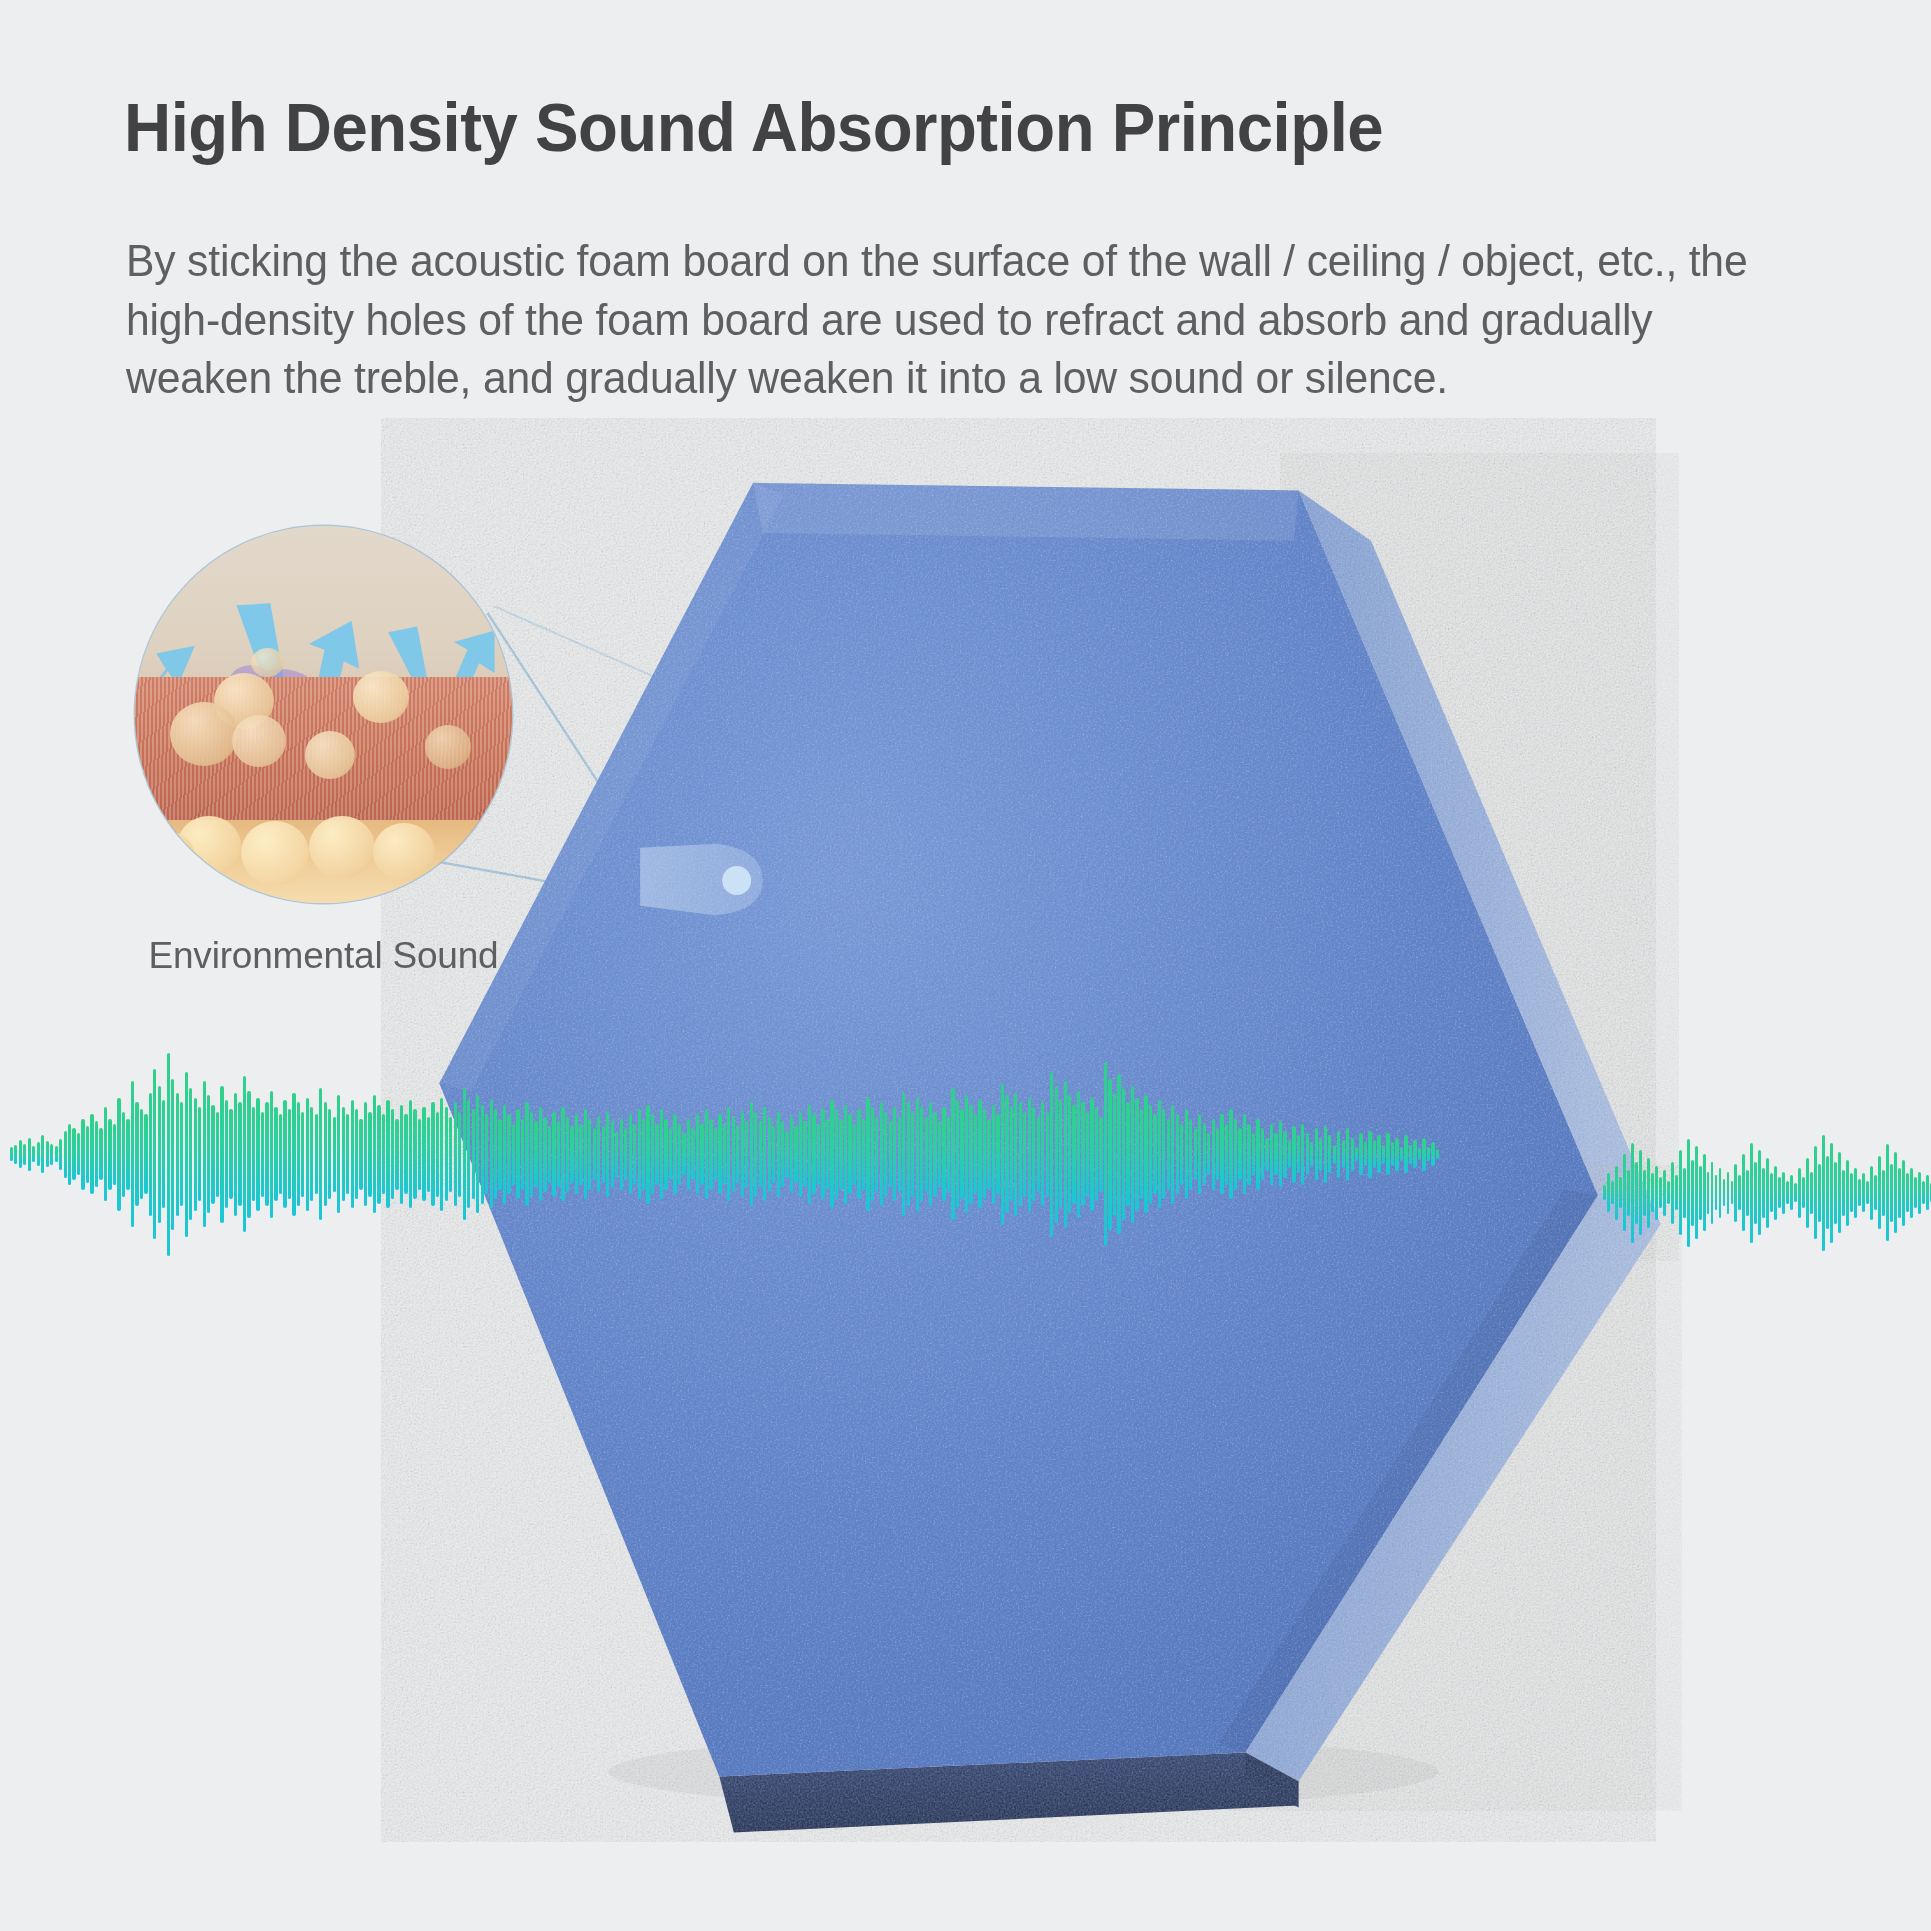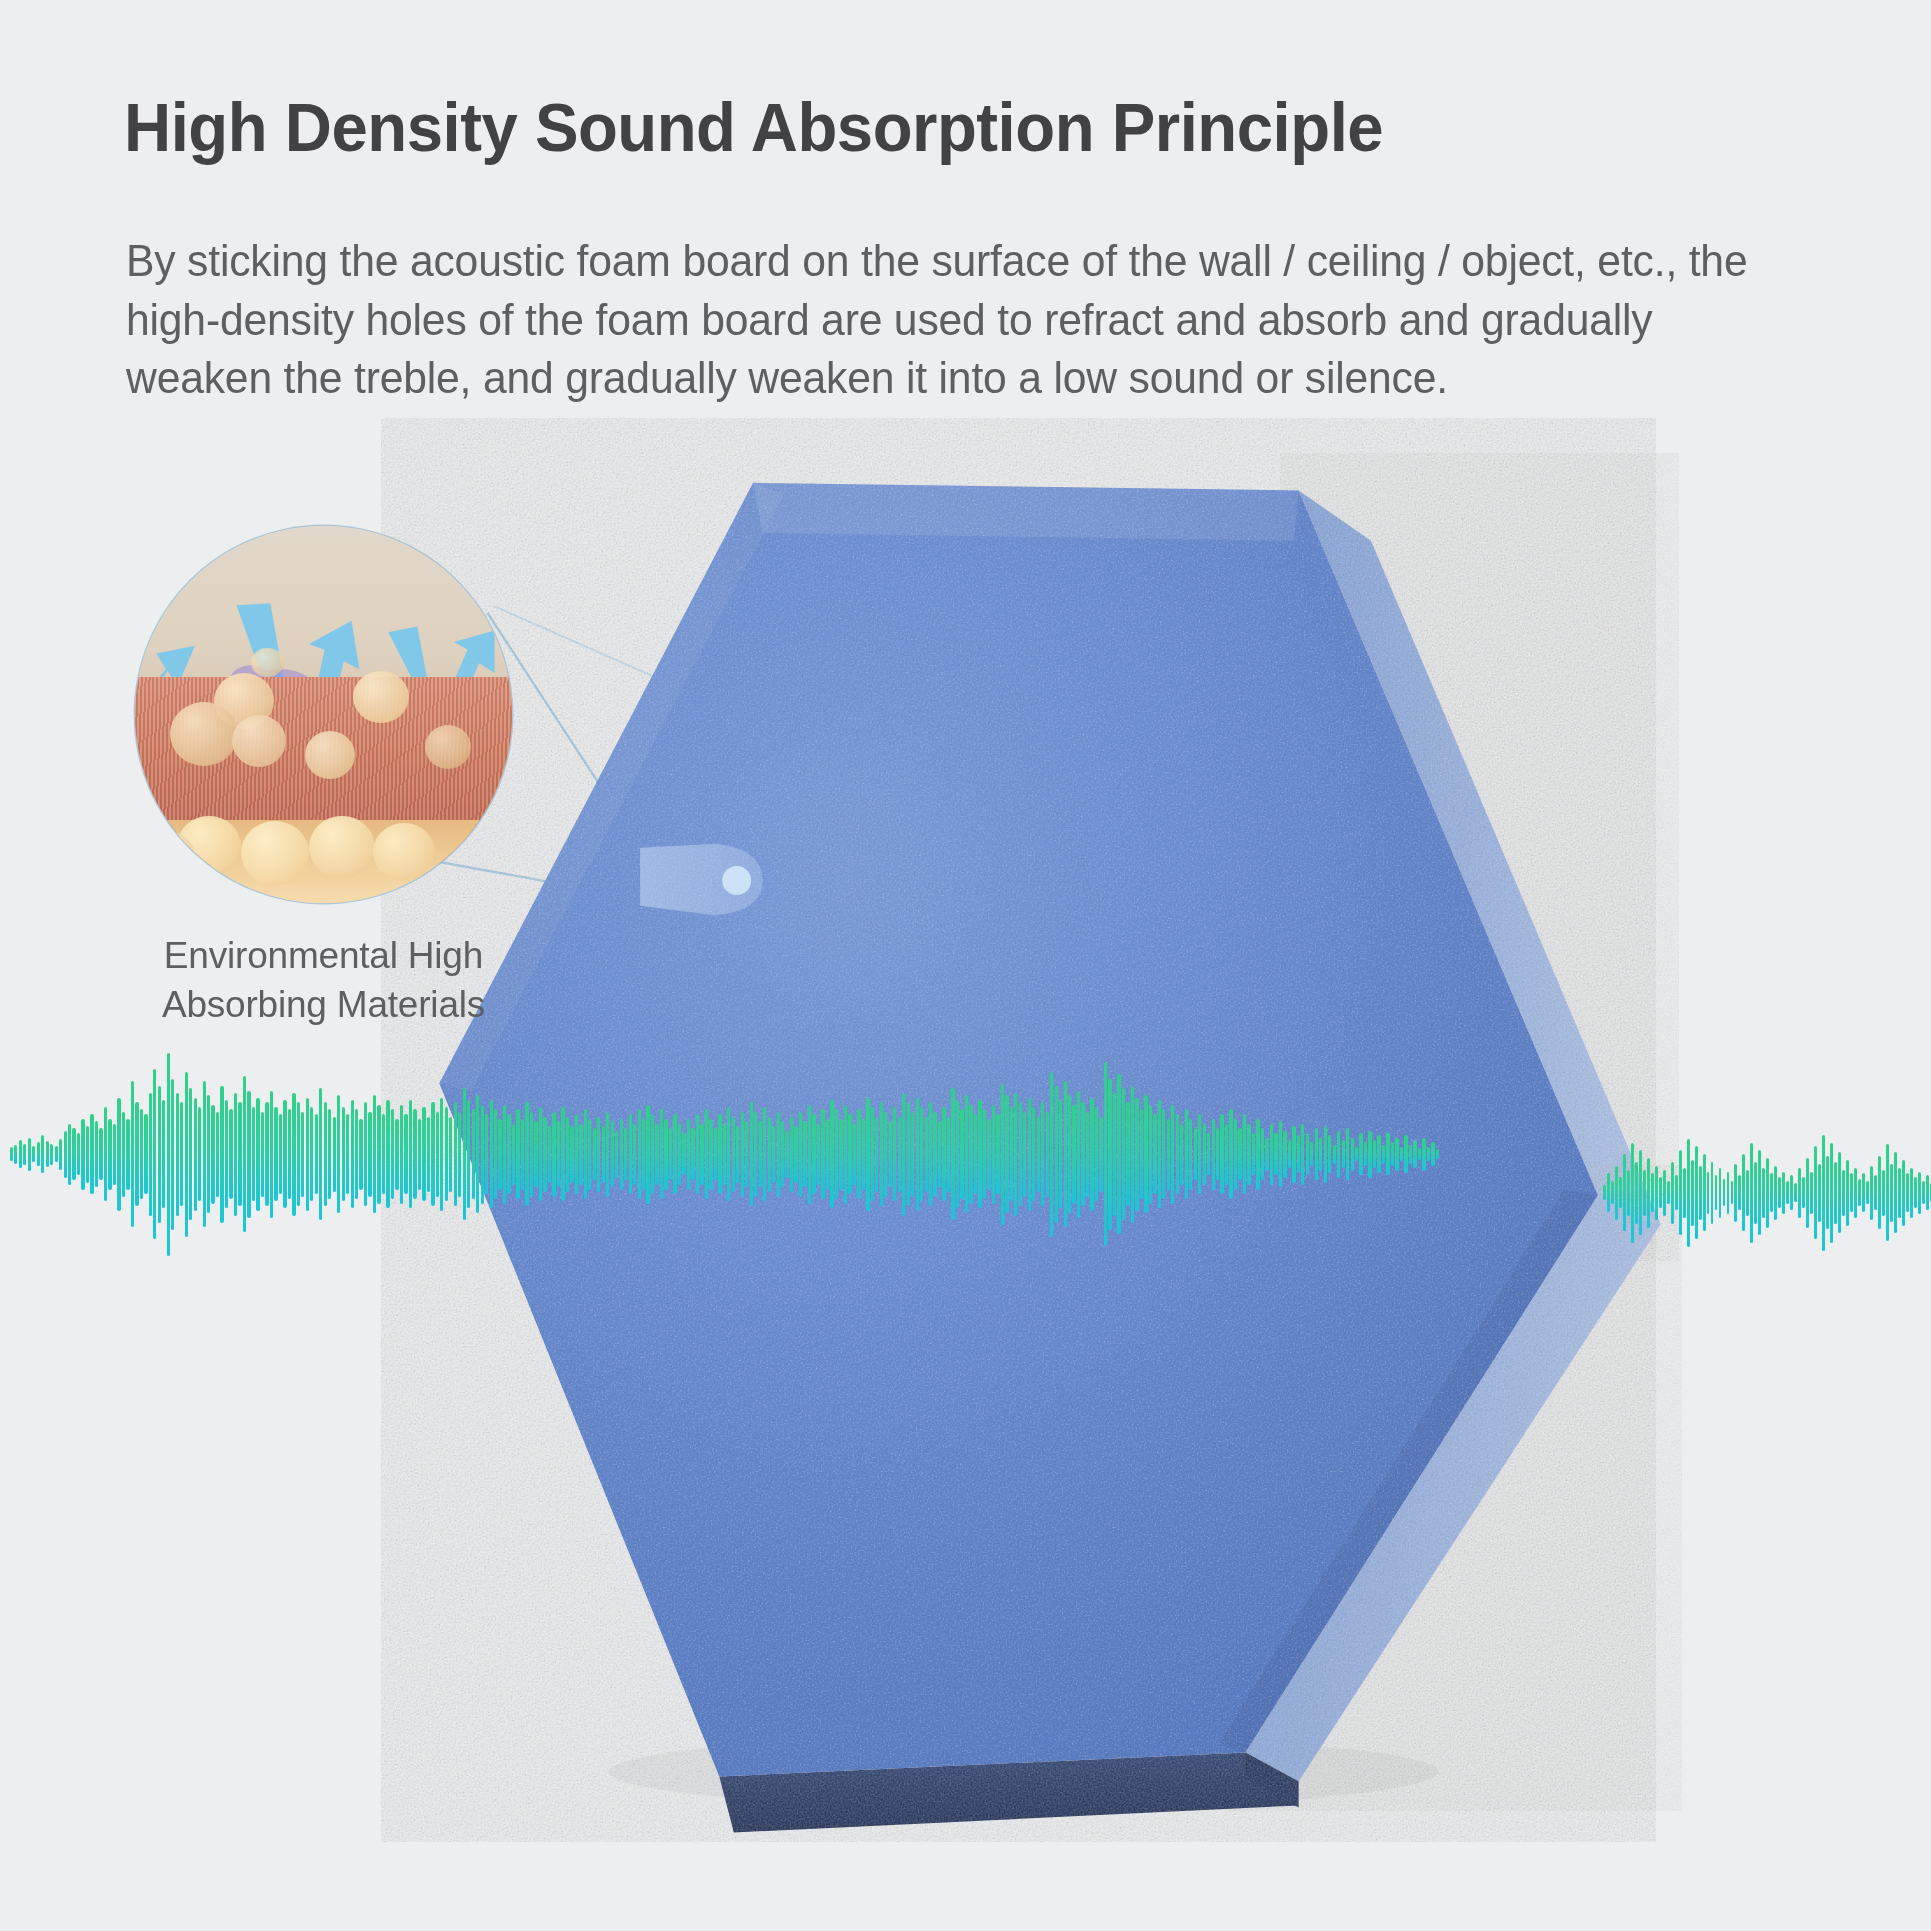--- a/index.html
+++ b/index.html
@@ -189,22 +189,21 @@
       <div class="ins-base"></div>
       <div class="blob" style="left:42px;top:290px;width:64px;height:60px;background:radial-gradient(circle at 35% 30%,#fdeec6,#f3d49e 70%,#e6bd80);opacity:.95"></div>
       <div class="blob" style="left:106px;top:295px;width:68px;height:64px;background:radial-gradient(circle at 35% 30%,#fdf0ca,#f4d6a2 70%,#e7c085);opacity:.95"></div>
       <div class="blob" style="left:174px;top:290px;width:66px;height:62px;background:radial-gradient(circle at 35% 30%,#fdefc8,#f2d3a0 70%,#e5bc82);opacity:.95"></div>
       <div class="blob" style="left:238px;top:297px;width:62px;height:58px;background:radial-gradient(circle at 35% 30%,#fdeec6,#f1d29e 70%,#e3ba80);opacity:.93"></div>
       <div class="blob" style="left:3.9px;top:305px;width:56px;height:52px;background:radial-gradient(circle at 35% 30%,#fceec8,#f0d29e 70%,#e2b97f);opacity:.9"></div>
     </div>
   </div>
 
   <div id="inset-caption">
-    <div>Environmental High</div>
-    <div>Absorbing Materials</div>
+    <div>Environmental Sound</div>
   </div>
 
   <div class="wave" id="wave-left" style="left:9.7px;top:1048px;width:888px;height:212px;">
       <div class="wbar" style="height: 14px; width: 3.3px; margin-right: 1.2px; background: linear-gradient(rgb(47, 209, 138) 0%, rgb(44, 207, 162) 45%, rgb(26, 198, 218) 100%);"></div>
       <div class="wbar" style="height: 19px; width: 3.3px; margin-right: 1.2px; background: linear-gradient(rgb(47, 209, 138) 0%, rgb(44, 207, 162) 45%, rgb(26, 198, 218) 100%);"></div>
       <div class="wbar" style="height: 28px; width: 3.3px; margin-right: 1.2px; background: linear-gradient(rgb(47, 209, 138) 0%, rgb(44, 207, 162) 45%, rgb(26, 198, 218) 100%);"></div>
       <div class="wbar" style="height: 21px; width: 3.3px; margin-right: 1.2px; background: linear-gradient(rgb(47, 209, 138) 0%, rgb(44, 207, 162) 45%, rgb(26, 198, 218) 100%);"></div>
       <div class="wbar" style="height: 33px; width: 3.3px; margin-right: 1.2px; background: linear-gradient(rgb(47, 209, 138) 0%, rgb(44, 207, 162) 45%, rgb(26, 198, 218) 100%);"></div>
       <div class="wbar" style="height: 16.5px; width: 3.3px; margin-right: 1.2px; background: linear-gradient(rgb(47, 209, 138) 0%, rgb(44, 207, 162) 45%, rgb(26, 198, 218) 100%);"></div>
       <div class="wbar" style="height: 23.6px; width: 3.3px; margin-right: 1.2px; background: linear-gradient(rgb(47, 209, 138) 0%, rgb(44, 207, 162) 45%, rgb(26, 198, 218) 100%);"></div>

